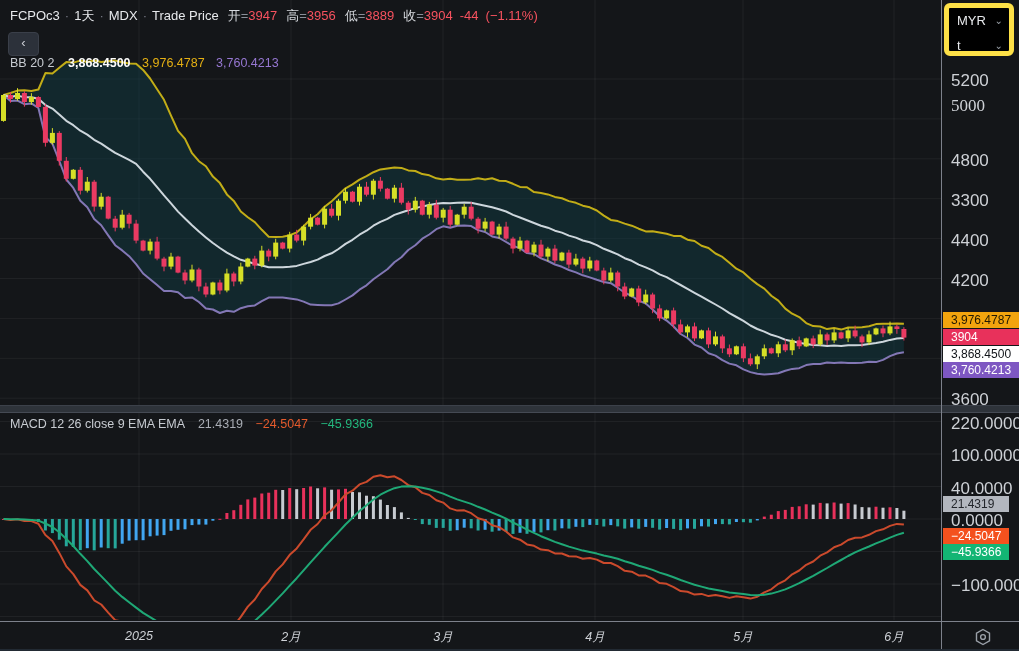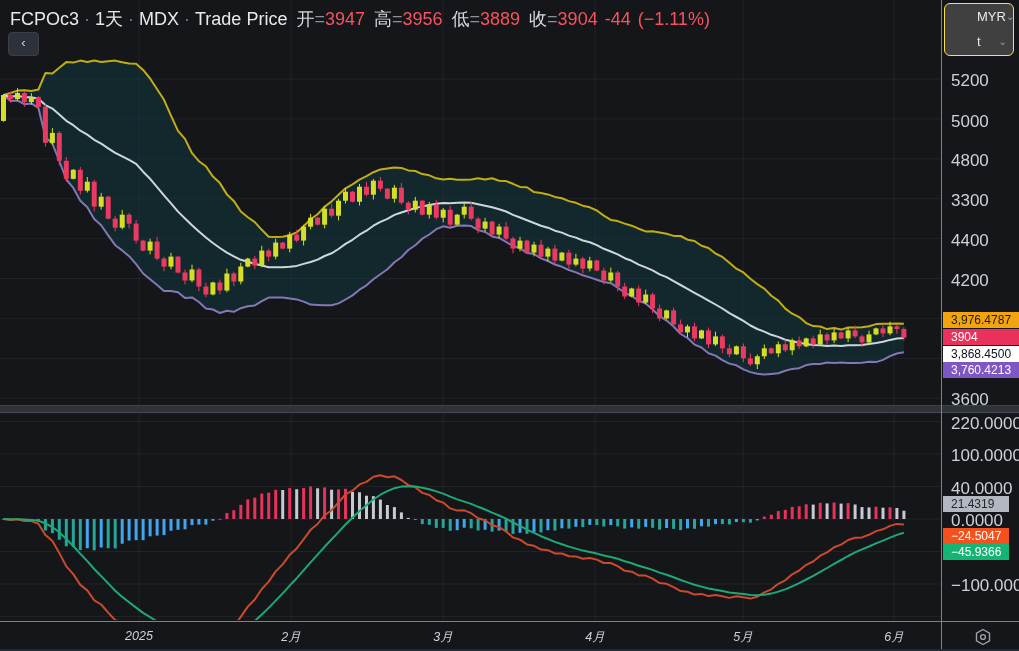--- a/index.html
+++ b/index.html
@@ -4,21 +4,21 @@
 <style>
   html,body{margin:0;padding:0;background:#0c0e11;}
   #app{
     position:relative;width:1019px;height:651px;overflow:hidden;
     background:#141619;
     font-family:"Liberation Sans","DejaVu Sans",sans-serif;
     -webkit-font-smoothing:antialiased;
   }
   #chart-svg{position:absolute;left:0;top:0;}
   
-  .hdr{position:absolute;left:10px;top:7px;font-size:18px;color:#e7e9ec;white-space:nowrap;z-index:6;}
+  .hdr{position:absolute;left:10px;top:7px;font-size:13px;color:#e7e9ec;white-space:nowrap;z-index:6;}
   .hdr .sep{color:#787b86;margin:0 5px;}
   .hdr .lab{color:#d5d8dd;margin-left:9px;}
   .hdr .eq{color:#8b8f99;}
   .hdr .val{color:#f7525f;}
   .hdr .chg{color:#f7525f;margin-left:7px;}
   #back-btn{
     position:absolute;left:8px;top:32px;width:29px;height:22px;z-index:6;
     background:#2c313a;border:1px solid #3a3f49;border-radius:4px;
     color:#cdd0d6;font-size:13px;line-height:20px;text-align:center;cursor:pointer;
   }
@@ -46,21 +46,21 @@
   #chip-macd{top:528px;background:#f4511e;color:#ffffff;}
   #chip-signal{top:544px;background:#13b574;color:#ffffff;}
   
   #time-axis{position:absolute;left:0;top:621px;width:1019px;height:44px;border-top:1px solid #7d818b;box-sizing:border-box;z-index:5;font-style:italic;}
   #time-axis .tlabel{position:absolute;top:7px;transform:translateX(-50%);font-size:12.5px;color:#ced1d6;}
   #time-axis .vline{position:absolute;left:941px;top:0;width:1px;height:30px;background:#7d818b;}
   #axis-gear{position:absolute;left:973px;top:5px;width:20px;height:20px;cursor:pointer;}
   
   #unit-box{
     position:absolute;left:944px;top:3px;width:70px;height:53px;z-index:7;
-    border:1px solid #fde047;border-radius:6px;background:#404040;box-sizing:border-box;padding-left:24px;
+    border:5px solid #fde047;border-radius:6px;background:#000000;box-sizing:border-box;
   }
   .unit-row{height:25px;line-height:25px;display:flex;justify-content:space-between;align-items:center;padding:0 6px 0 8px;cursor:pointer;}
   .unit-row .utxt{color:#e8eaed;font-size:13px;}
   .unit-row .chev{color:#9aa0a8;font-size:10px;}
   
   #watermark{
     position:absolute;left:877px;top:592px;z-index:8;
     font-size:38px;font-weight:bold;color:#f2f4f7;letter-spacing:1px;line-height:1;
   }
   #bottom-strip{position:absolute;left:0;top:649px;width:1019px;height:2px;background:#222a33;z-index:9;}
@@ -510,32 +510,45 @@
     </svg>
 
   <div id="pane-divider"></div>
 
   <div class="hdr">
     <span>FCPOc3</span><span class="sep">·</span><span>1天</span><span class="sep">·</span><span>MDX</span><span class="sep">·</span><span>Trade Price</span><span class="lab">开</span><span class="eq">=</span><span class="val">3947</span><span class="lab">高</span><span class="eq">=</span><span class="val">3956</span><span class="lab">低</span><span class="eq">=</span><span class="val">3889</span><span class="lab">收</span><span class="eq">=</span><span class="val">3904</span><span class="chg">-44</span><span class="chg">(−1.11%)</span>
   </div>
 
   <div id="back-btn">‹</div>
 
-
+  <div class="bbrow">
+    <span>BB</span>
+    <span>20 2</span>
+    <span class="basis">3,868.4500</span>
+    <span class="upper">3,976.4787</span>
+    <span class="lower">3,760.4213</span>
+  </div>
+
+  <div class="macdrow">
+    <span>MACD 12 26 close 9 EMA EMA</span>
+    <span class="hv">21.4319</span>
+    <span class="mv">−24.5047</span>
+    <span class="sv">−45.9366</span>
+  </div>
 
   <div id="price-scale">
     <div class="chip w" id="chip-bb-upper">3,976.4787</div>
     <div class="chip w" id="chip-last">3904</div>
     <div class="chip w" id="chip-bb-basis">3,868.4500</div>
     <div class="chip w" id="chip-bb-lower">3,760.4213</div>
     <div class="chip s" id="chip-hist">21.4319</div>
     <div class="chip s" id="chip-macd">−24.5047</div>
     <div class="chip s" id="chip-signal">−45.9366</div>
   <div class="tick" style="top: 71px;">5200</div>
-      <div class="tick" style="top: 112px;">5000</div>
+      <div class="tick" style="top: 96px; font-family: Liberation Serif, serif;">5000</div>
       <div class="tick" style="top: 150.8px;">4800</div>
       <div class="tick" style="top: 190.7px;">3300</div>
       <div class="tick" style="top: 230.6px;">4400</div>
       <div class="tick" style="top: 270.5px;">4200</div>
       <div class="tick" style="top: 390.2px;">3600</div>
       <div class="tick" style="top: 413.5px;">220.0000</div>
       <div class="tick" style="top: 446px;">100.0000</div>
       <div class="tick" style="top: 478.5px;">40.0000</div>
       <div class="tick" style="top: 511px; text-align: center;">0.0000</div>
       <div class="tick" style="top: 576px;">−100.0000</div>

